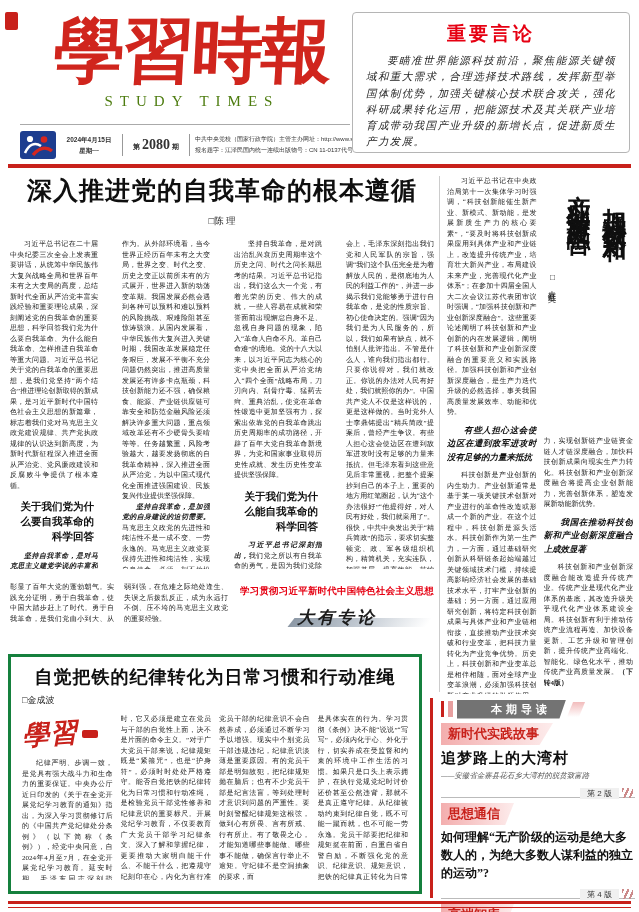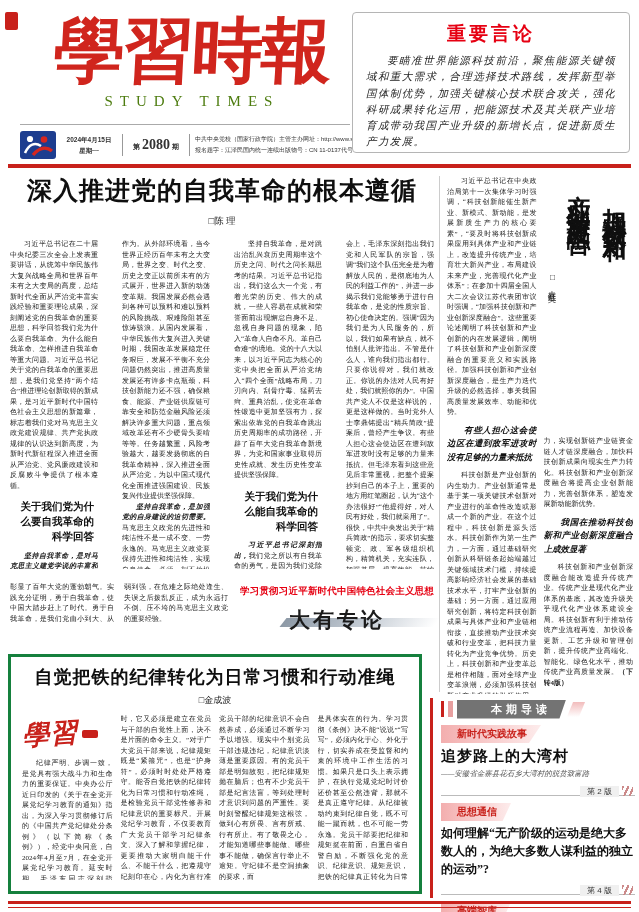--- a/index.html
+++ b/index.html
@@ -41,53 +41,53 @@
   .sub { font-weight:bold; font-size:10.5px; text-align:right; line-height:1.45; margin:8px 4px 6px; color:#0f0f0f; }
   .lead { font-weight:bold; font-style:italic; }
 
   
   .bottom-row { position:absolute; left:10px; top:582px; width:424px; height:66px; display:flex; gap:12px; }
   .ending { width:236px; column-count:2; column-gap:10px; font-size:7px; line-height:1.5; text-align:justify; color:#222; overflow:hidden; }
   .banner { flex:1; text-align:center; padding-top:3px; }
   .banner-line { font-size:9.5px; font-weight:bold; color:#e60012; white-space:nowrap; letter-spacing:0.2px; }
   .stamp-wrap { margin-top:8px; display:inline-block; position:relative; }
   .stamp-swoosh { position:absolute; left:-6px; right:-52px; top:12px; height:9px; background:linear-gradient(90deg,#8d99a6,#c7ced6 55%,rgba(255,255,255,0)); transform:skewX(-38deg); }
-  .stamp-text { position:relative; font-size:21px; font-weight:bold; letter-spacing:3px; color:#1b1b1b; }
+  .stamp-text { position:relative; font-size:17px; font-weight:bold; font-style:italic; letter-spacing:3px; color:#1b1b1b; }
 
   .v-div { position:absolute; left:439px; top:176px; width:1px; height:516px; background:#ccc; }
 
   
   .right-art { position:absolute; left:447px; top:176px; width:186px; height:518px; display:flex; gap:7px; overflow:hidden; }
   .ra-col { flex:1; font-size:7px; line-height:1.5; text-align:justify; color:#222; overflow:hidden; }
   .ra-sub { font-weight:bold; font-size:8.5px; line-height:1.6; text-indent:2em; text-align:justify; margin:6px 0; font-style:italic; color:#111; }
   .v-head { writing-mode:vertical-rl; height:252px; margin-bottom:8px; }
   .v-line { font-size:24px; font-weight:bold; letter-spacing:5px; line-height:1.5; color:#0f0f0f; }
   .v-l1 { padding-top:12px; }
   .v-author { font-size:8.5px; letter-spacing:2px; padding-top:96px; line-height:2.0; color:#222; }
   .cont { font-weight:bold; }
 
   
   .red-box { position:absolute; left:8px; top:654px; width:414px; height:240px; border:3px solid #15803d; padding:6px 11px; background:#fff; }
   .rb-headline { font-size:18px; font-weight:bold; text-align:center; letter-spacing:1px; color:#0f0f0f; margin-top:2px; }
-  .rb-author { text-align:center; font-size:9px; margin-top:5px; color:#222; }
+  .rb-author { text-align:left; font-size:9px; margin-top:5px; color:#222; }
   .rb-cols { display:flex; gap:8px; margin-top:7px; height:166px; overflow:hidden; }
   .rb-col { flex:1; font-size:7px; line-height:1.5; text-align:justify; color:#222; overflow:hidden; }
   .xy-logo { height:40px; display:flex; align-items:center; gap:4px; margin-bottom:4px; }
   .xy-script { font-size:27px; font-weight:bold; color:#c8211b; transform:rotate(-4deg); font-style:italic; letter-spacing:1px; }
   .xy-seal { writing-mode:vertical-rl; background:#c8211b; color:#fff; font-size:8px; padding:3px 2px; border-radius:2px; letter-spacing:1px; }
 
   
   .guide { position:absolute; left:430px; top:698px; width:205px; height:200px; border-left:3px solid #c8211b; padding:2px 0 0 8px; }
   .g-header { display:flex; align-items:center; gap:4px; height:18px; }
   .g-stripe1 { width:5px; height:16px; background:#e8a0a0; flex:none; }
   .g-stripe3 { width:3px; height:16px; background:#c8211b; flex:none; }
   .g-title { background:#737373; color:#fff; font-weight:bold; font-size:11px; letter-spacing:4px; padding:2px 15px 2px 34px; clip-path:polygon(0 0,100% 0,94% 100%,0 100%); }
   .g-stripe2 { width:12px; height:15px; background:linear-gradient(#f2bcbc,#fff); transform:skewX(-22deg); flex:none; }
   .g-item { margin-top:5px; }
-  .g-tag { display:inline-block; background:linear-gradient(90deg,#f3aeae,#fdecec); color:#c8211b; font-weight:bold; font-size:10px; padding:2px 14px 2px 16px; clip-path:polygon(0 0,100% 0,88% 100%,0 100%); }
+  .g-tag { display:inline-block; background:linear-gradient(90deg,#f3aeae,#fdecec); color:#c8211b; font-weight:bold; font-size:13px; padding:2px 14px 2px 7px; clip-path:polygon(0 0,100% 0,88% 100%,0 100%); }
   .g-t1 { font-size:15px; font-weight:bold; margin-top:4px; color:#0f0f0f; letter-spacing:1px; }
   .g-subtitle { font-size:7.5px; color:#555; margin-top:3px; font-style:italic; }
   .g-t2 { font-size:12px; font-weight:bold; line-height:1.5; margin-top:3px; color:#0f0f0f; }
   .g-pagerow { position:relative; border-bottom:1px solid #bbb; margin-top:8px; height:9px; }
   .g-page { position:absolute; right:16px; top:-1px; font-size:8px; background:#f0f0f0; padding:0 7px; color:#333; font-family:"Liberation Sans",sans-serif; }
   .g-slash { position:absolute; right:2px; top:-1px; width:11px; height:10px; background:repeating-linear-gradient(115deg,#cc8a8a 0,#cc8a8a 2px,rgba(0,0,0,0) 2px,rgba(0,0,0,0) 5px); }
 
   .bottom-rule { position:absolute; left:8px; top:901px; width:623px; height:7px; border-top:3px solid #c8211b; border-bottom:1px solid #c8211b; }
 </style>
 </head>

